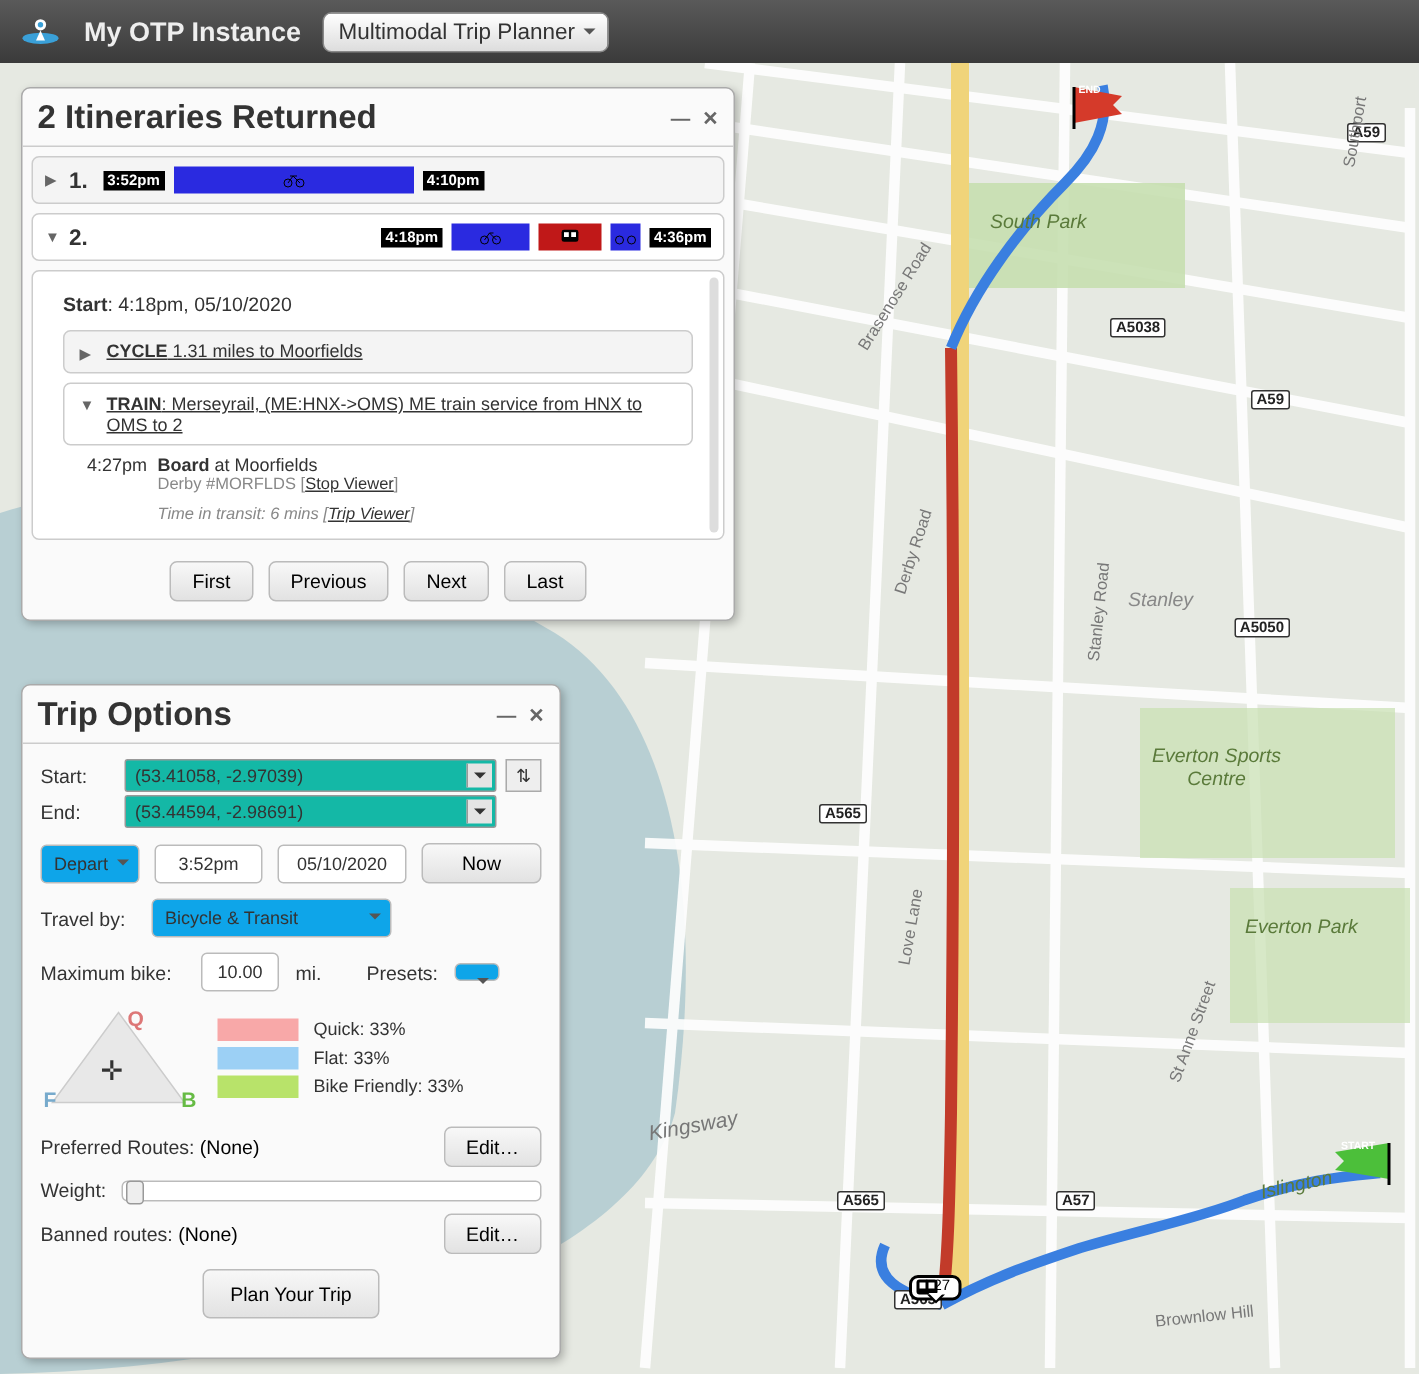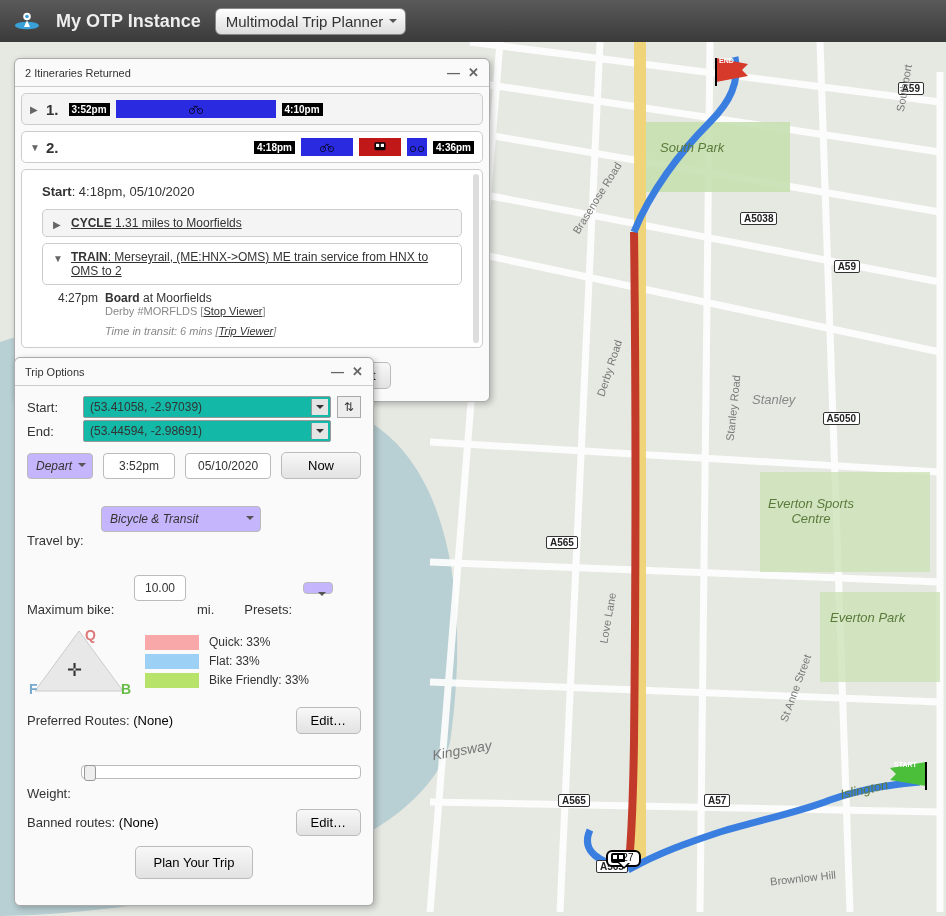--- a/index.html
+++ b/index.html
@@ -25,21 +25,21 @@
 
 
 .transit-stop { position:absolute; background:#fff; border:2px solid #000; border-radius:6px; padding:2px 6px; text-align:center; }
 .transit-stop .tlabel { font-size:10px; margin-top:-2px;}
 .transit-stop:after { content:""; position:absolute; left:50%; bottom:-10px; margin-left:-6px; border:6px solid transparent; border-top-color:#000;}
 .transit-stop:before { content:""; position:absolute; left:50%; bottom:-7px; margin-left:-5px; border:5px solid transparent; border-top-color:#fff; z-index:1;}
 
 
 .panel { position:absolute; background:#fafafa; border:1px solid #aaa; border-radius:6px; box-shadow:2px 2px 6px rgba(0,0,0,.25); font-size:13px; color:#333;}
 .panel header { display:flex; align-items:center; justify-content:space-between; padding:6px 10px; border-bottom:1px solid #ccc;}
-.panel header h3 { font-size:11px; font-weight:normal;}
+.panel header h3 { font-size:22px; font-weight:bold;}
 .hicons { display:flex; gap:8px; color:#666; font-weight:bold;}
 .hicons span { cursor:pointer; }
 
 
 .itins { top:58px; left:14px; width:476px; }
 .itin-row { display:flex; align-items:center; padding:6px 8px; border:1px solid #ccc; border-radius:5px; margin:6px; background:#f4f4f4; gap:6px;}
 .itin-row.expanded { background:#fff;}
 .tri { font-size:10px; color:#666; width:10px;}
 .idx { font-weight:bold; font-size:15px; margin-right:4px;}
 .ttag { background:#000; color:#fff; font-size:10px; padding:1px 3px; font-weight:bold;}
@@ -65,24 +65,24 @@
 
 .trip-opts { bottom:10px; left:14px; width:360px; padding-bottom:2px;}
 .trip-opts .body { padding:6px 12px 4px;}
 .form-row { display:flex; align-items:center; gap:6px; margin:4px 0;}
 .form-row label { width:50px; font-size:13px;}
 .sel { flex:1; border:1px solid #999; background:#14b8a6; padding:3px 20px 3px 6px; font-size:12px; position:relative; border-radius:2px;}
 .sel:after { content:""; position:absolute; right:2px; top:2px; bottom:2px; width:16px; background:#e4e4e4; border-left:1px solid #999;}
 .sel:before { content:""; position:absolute; right:6px; top:8px; border:4px solid transparent; border-top-color:#333; z-index:1;}
 .swap { width:24px; height:24px; border:1px solid #aaa; display:flex; align-items:center; justify-content:center; font-size:12px; background:#eee;}
 .inline-controls { display:flex; gap:10px; margin:10px 0; align-items:center;}
-.smallsel { border:1px solid #bbb; border-radius:4px; padding:5px 20px 5px 8px; font-size:12px; background:#c4b5fd; position:relative;font-style:italic;}
+.smallsel { border:1px solid #bbb; border-radius:4px; padding:5px 20px 5px 8px; font-size:12px; background:#0ea5e9; position:relative;}
 .smallsel.caret:after { content:""; position:absolute; right:6px; top:9px; border:4px solid transparent; border-top-color:#555;}
 .txtin { border:1px solid #bbb; border-radius:4px; padding:5px 8px; font-size:12px; background:#fff; text-align:center;}
-.label-inline { font-size:13px;margin-top:44px;}
+.label-inline { font-size:13px;}
 .tri-widget { display:flex; gap:14px; align-items:center; margin:8px 0 10px;}
 .tri-shape { position:relative; width:104px; height:72px;}
 .tri-shape .Q { position:absolute; top:2px; left:58px; color:#d77; font-weight:bold; font-size:14px;}
 .tri-shape .F { position:absolute; bottom:0; left:2px; color:#7ac; font-weight:bold; font-size:14px;}
 .tri-shape .B { position:absolute; bottom:0; right:0px; color:#6b4; font-weight:bold; font-size:14px;}
 .tri-shape .cross { position:absolute; top:34px; left:40px; font-size:18px; color:#333;}
 .tri-legend { flex:1;}
 .swatch-row { display:flex; align-items:center; gap:10px; font-size:12px; margin:4px 0;}
 .swatch { width:54px; height:15px;}
 .prefs-row { display:flex; align-items:center; justify-content:space-between; margin:8px 0; font-size:13px;}

